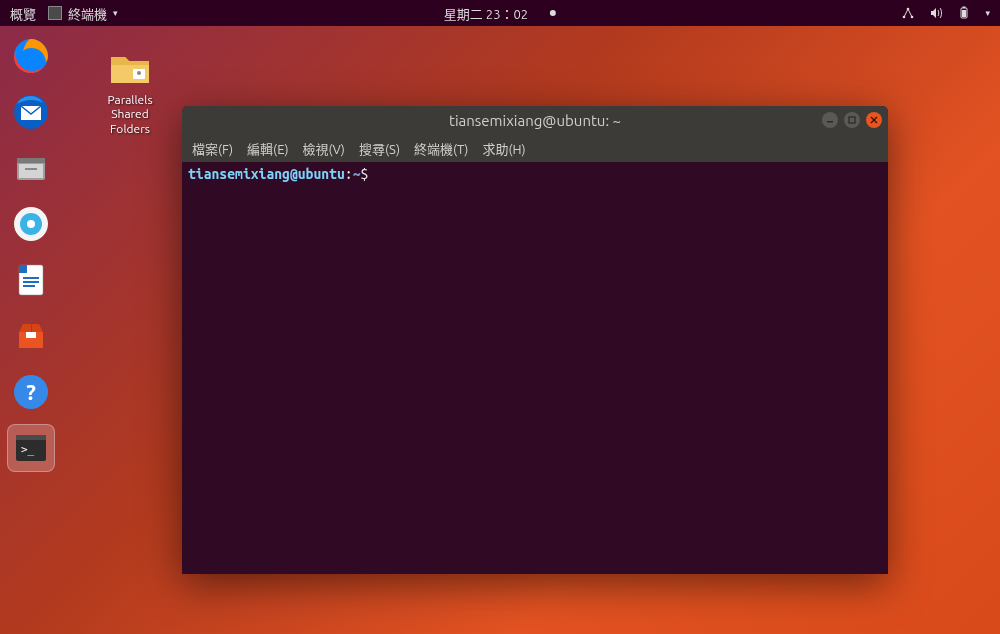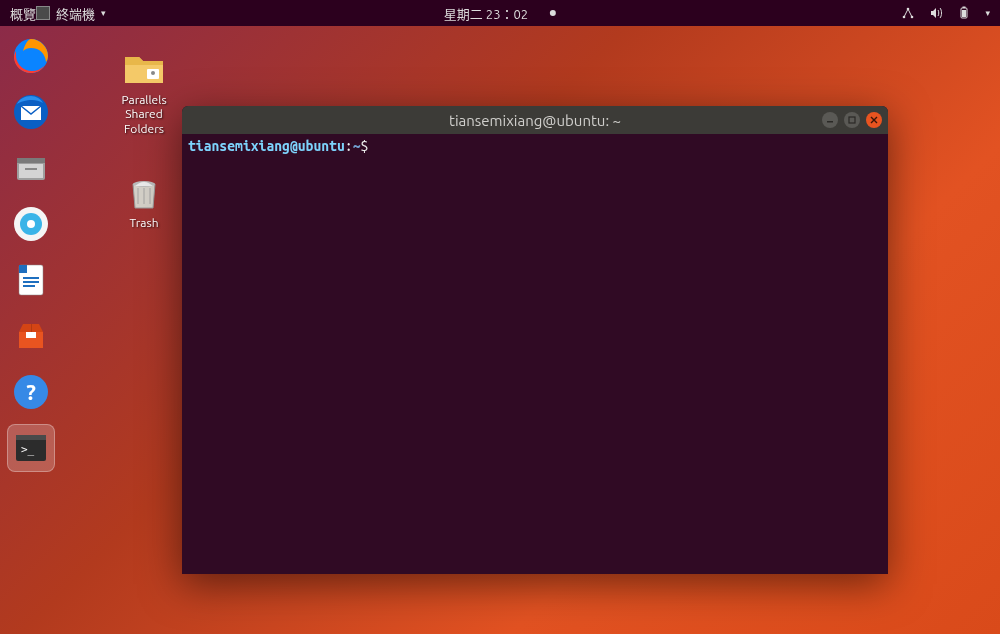--- a/index.html
+++ b/index.html
@@ -16,21 +16,21 @@
 .top-panel {
   height: 26px;
   background: #2c001e;
   color: #dcdcdc;
   display: flex;
   align-items: center;
   padding: 0 10px;
   font-size: 13px;
   justify-content: space-between;
 }
-.panel-left { display: flex; align-items: flex-end; gap: 0; }
+.panel-left { display: flex; align-items: flex-end; gap: 12px; }
 .panel-item { display: flex; align-items: center; gap: 6px; cursor: pointer; }
 .panel-center { position: absolute; left: 50%; transform: translateX(-50%); display: flex; align-items: center; gap: 20px; }
 .panel-right { display: flex; align-items: center; gap: 14px; }
 .dropdown-arrow { font-size: 9px; }
 .tray-icon { width: 14px; height: 14px; display: inline-flex; align-items: center; justify-content: center; }
 
 
 .launcher {
   position: absolute;
   left: 0;
@@ -54,25 +54,25 @@
   cursor: pointer;
 }
 .launcher-item.active {
   background: rgba(255,255,255,0.2);
   border: 1px solid rgba(255,255,255,0.3);
 }
 
 
 .desktop-icons {
   position: absolute;
-  left: 104px;
+  left: 90px;
   top: 45px;
   display: flex;
   flex-direction: column;
-  gap: 32px;
+  gap: 10px;
   z-index: 2;
   align-items: center;
 }
 .desktop-icon {
   display: flex;
   flex-direction: column;
   align-items: center;
   width: 80px;
   cursor: pointer;
 }
@@ -279,31 +279,20 @@
           <path d="M4 12h14l4 4h20v22H4z" fill="#f4c968"></path>
           <path d="M4 12h14l4 4h20v4H4z" fill="#e8b74a"></path>
           <rect x="26" y="24" width="12" height="10" fill="#fff" rx="1"></rect>
           <circle cx="32" cy="28" r="2" fill="#888"></circle>
         </svg>
     </div>
     <div class="label" style="white-space:pre-line;">Parallels
 Shared
 Folders</div>
   </div>
-  <div class="desktop-icon">
-    <div class="icon-box">
-      <svg width="46" height="46" viewBox="0 0 46 46">
-          <path d="M12 16h22l-2 24H14z" fill="#d4d0c8" stroke="#999"></path>
-          <ellipse cx="23" cy="16" rx="11" ry="3" fill="#bbb"></ellipse>
-          <path d="M14 18c3-2 5-4 9-4s6 2 9 4" fill="#fff" opacity="0.7"></path>
-          <path d="M17 20v16M23 20v16M29 20v16" stroke="#999" stroke-width="0.8"></path>
-        </svg>
-    </div>
-    <div class="label">Trash</div>
-  </div>
 </div>
 
 <div class="terminal-window">
   <div class="titlebar">
     <span>tiansemixiang@ubuntu: ~</span>
     <div class="window-controls">
       <div class="win-btn win-min">
         <svg width="8" height="8" viewBox="0 0 8 8">
             <rect x="1" y="5" width="6" height="1.5" fill="#2a2926"></rect>
           </svg>
@@ -313,16 +302,24 @@
             <rect x="1" y="1" width="6" height="6" fill="none" stroke="#2a2926" stroke-width="1.2"></rect>
           </svg>
       </div>
       <div class="win-btn win-close">
         <svg width="8" height="8" viewBox="0 0 8 8">
             <path d="M1 1l6 6M7 1l-6 6" stroke="#3a1408" stroke-width="1.4"></path>
           </svg>
       </div>
     </div>
   </div>
+  <div class="menubar">
+    <span>檔案(F)</span>
+    <span>編輯(E)</span>
+    <span>檢視(V)</span>
+    <span>搜尋(S)</span>
+    <span>終端機(T)</span>
+    <span>求助(H)</span>
+  </div>
   <div class="terminal-body">
     <span class="prompt-user">tiansemixiang@ubuntu</span><span class="prompt-colon">:</span><span class="prompt-path">~</span><span class="prompt-dollar">$</span>
   </div>
 </div>
 
 </body></html>

